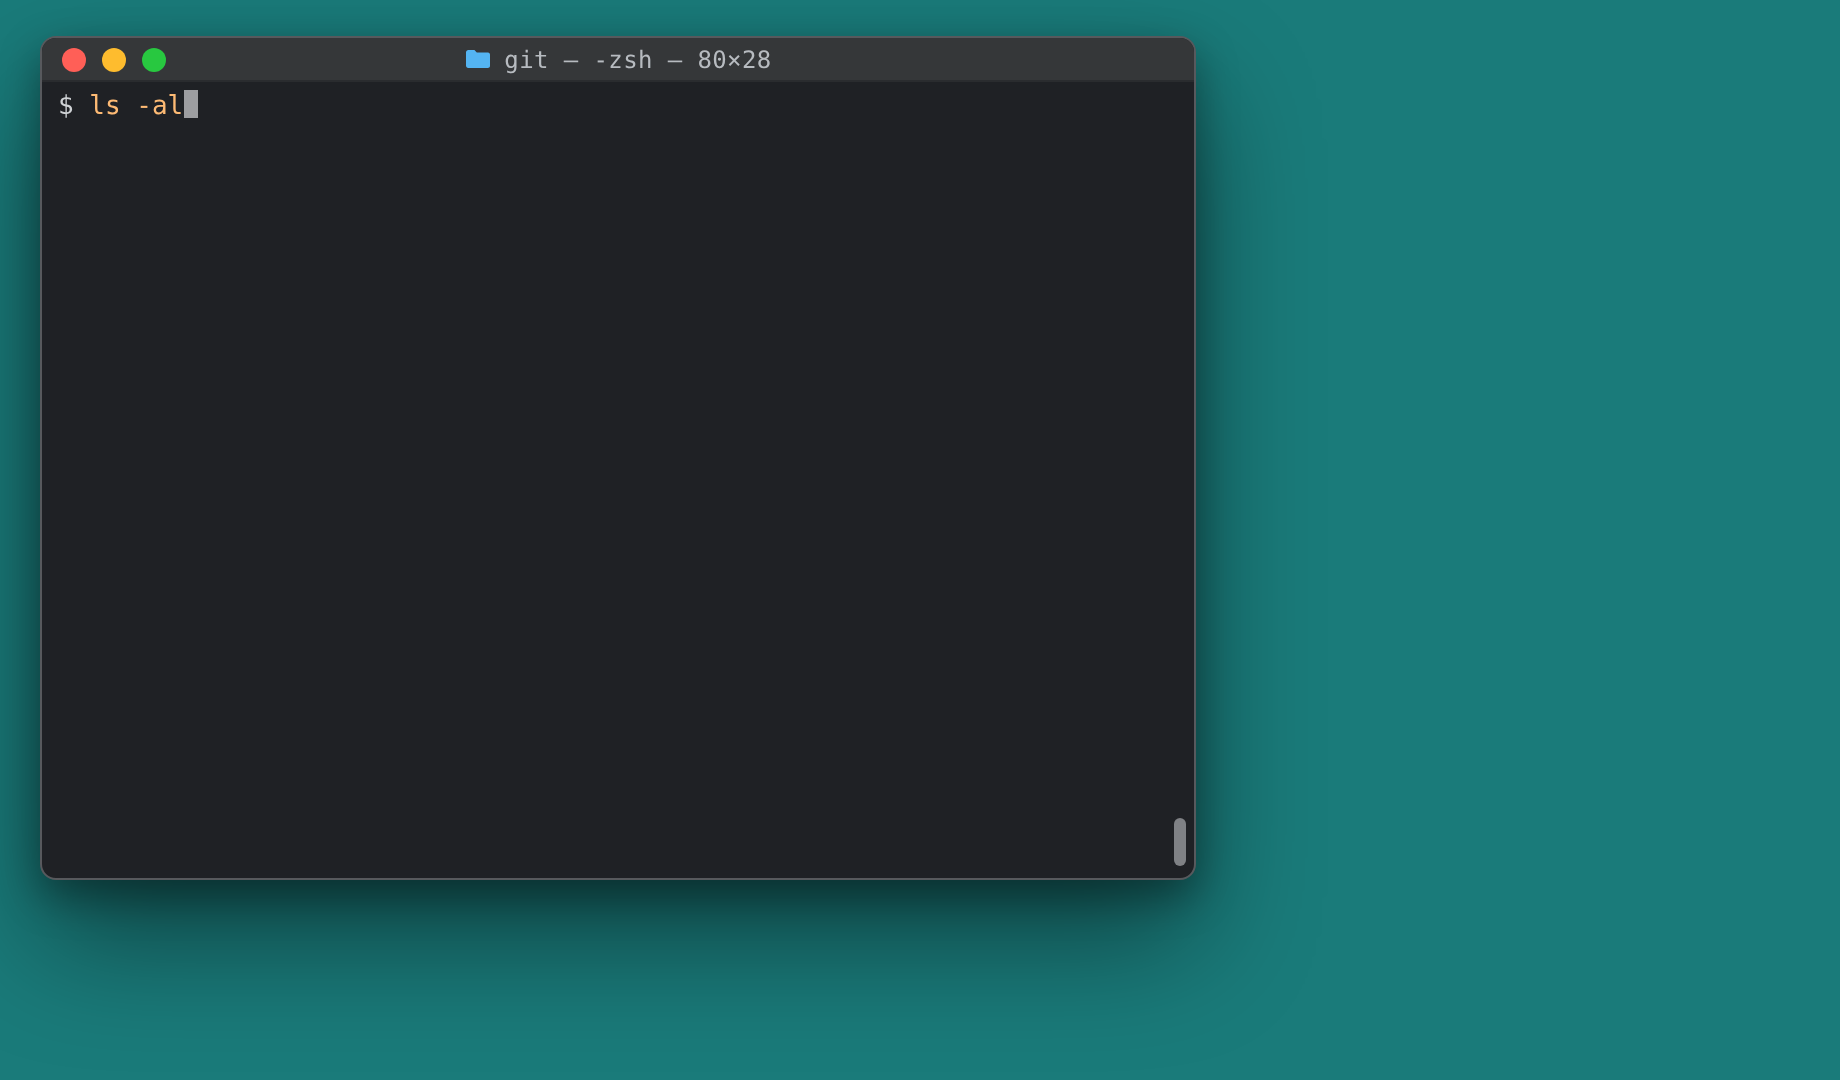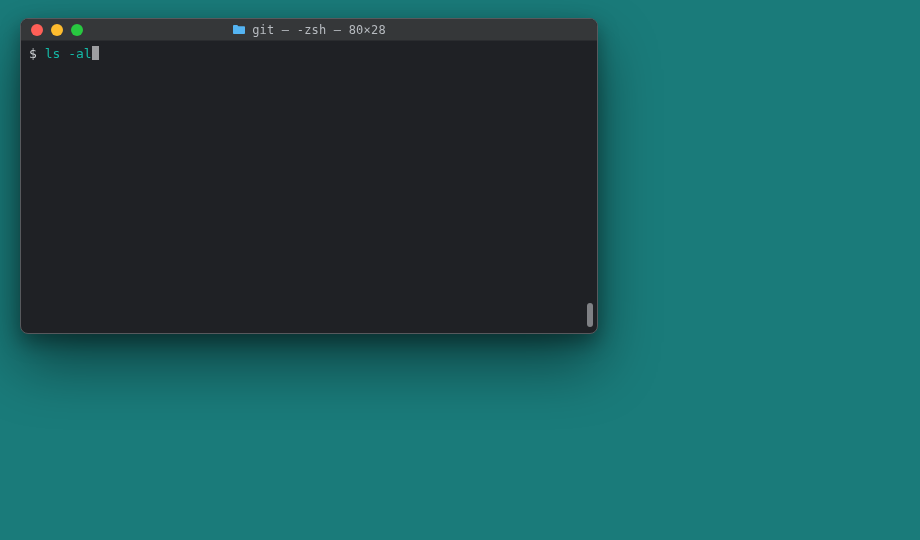--- a/index.html
+++ b/index.html
@@ -9,21 +9,21 @@
       background: #1a7b7a;
       font-family: ui-monospace, "SF Mono", Menlo, Monaco, Consolas, monospace;
       overflow: hidden;
       position: relative;
     }
     .window {
       position: absolute;
       left: 20px;
       top: 18px;
       width: 578px;
-      height: 316px;
+      height: 422px;
       background: #1f2125;
       border: 1px solid #57595d;
       border-radius: 8px;
       box-shadow: 0 30px 60px rgba(0,0,0,0.45), 0 8px 20px rgba(0,0,0,0.35);
       overflow: hidden;
       display: flex;
       flex-direction: column;
     }
     .titlebar {
       height: 22px;
@@ -72,21 +72,21 @@
       padding: 4px 8px;
       color: #d6d8da;
       font-size: 13px;
       line-height: 1.35;
       position: relative;
     }
     .prompt-line {
       white-space: pre;
     }
     .prompt-symbol { color: #cfd2d5; }
-    .command-text { color: #14b8a6; }
+    .command-text { color: #fdba74; }
     .cursor-block {
       display: inline-block;
       width: 7px;
       height: 14px;
       background: #9d9ea1;
       vertical-align: -2px;
       margin-left: 0px;
     }
     .scrollbar {
       position: absolute;

